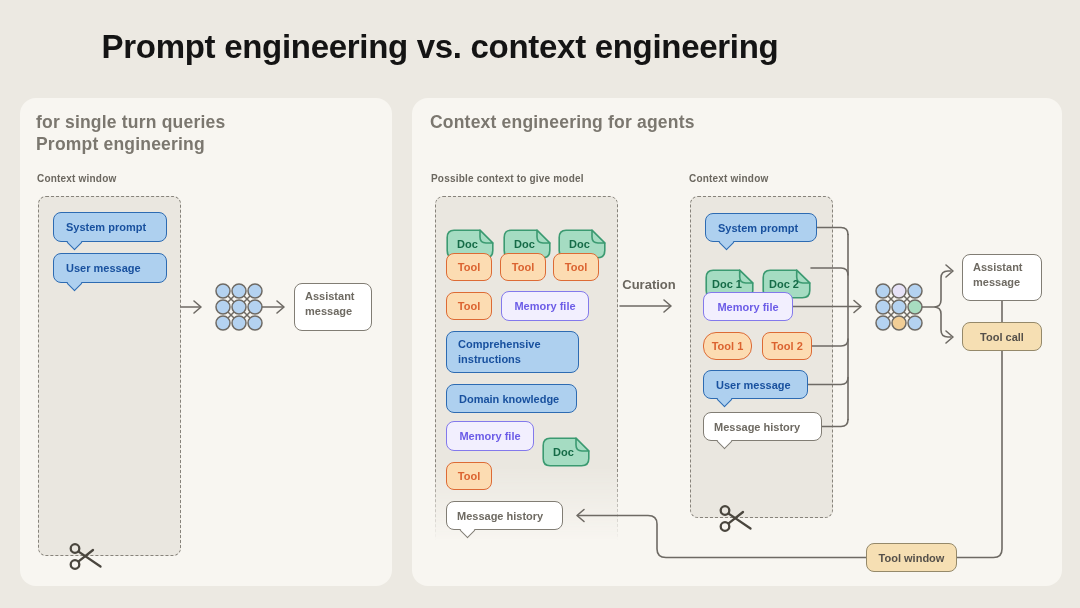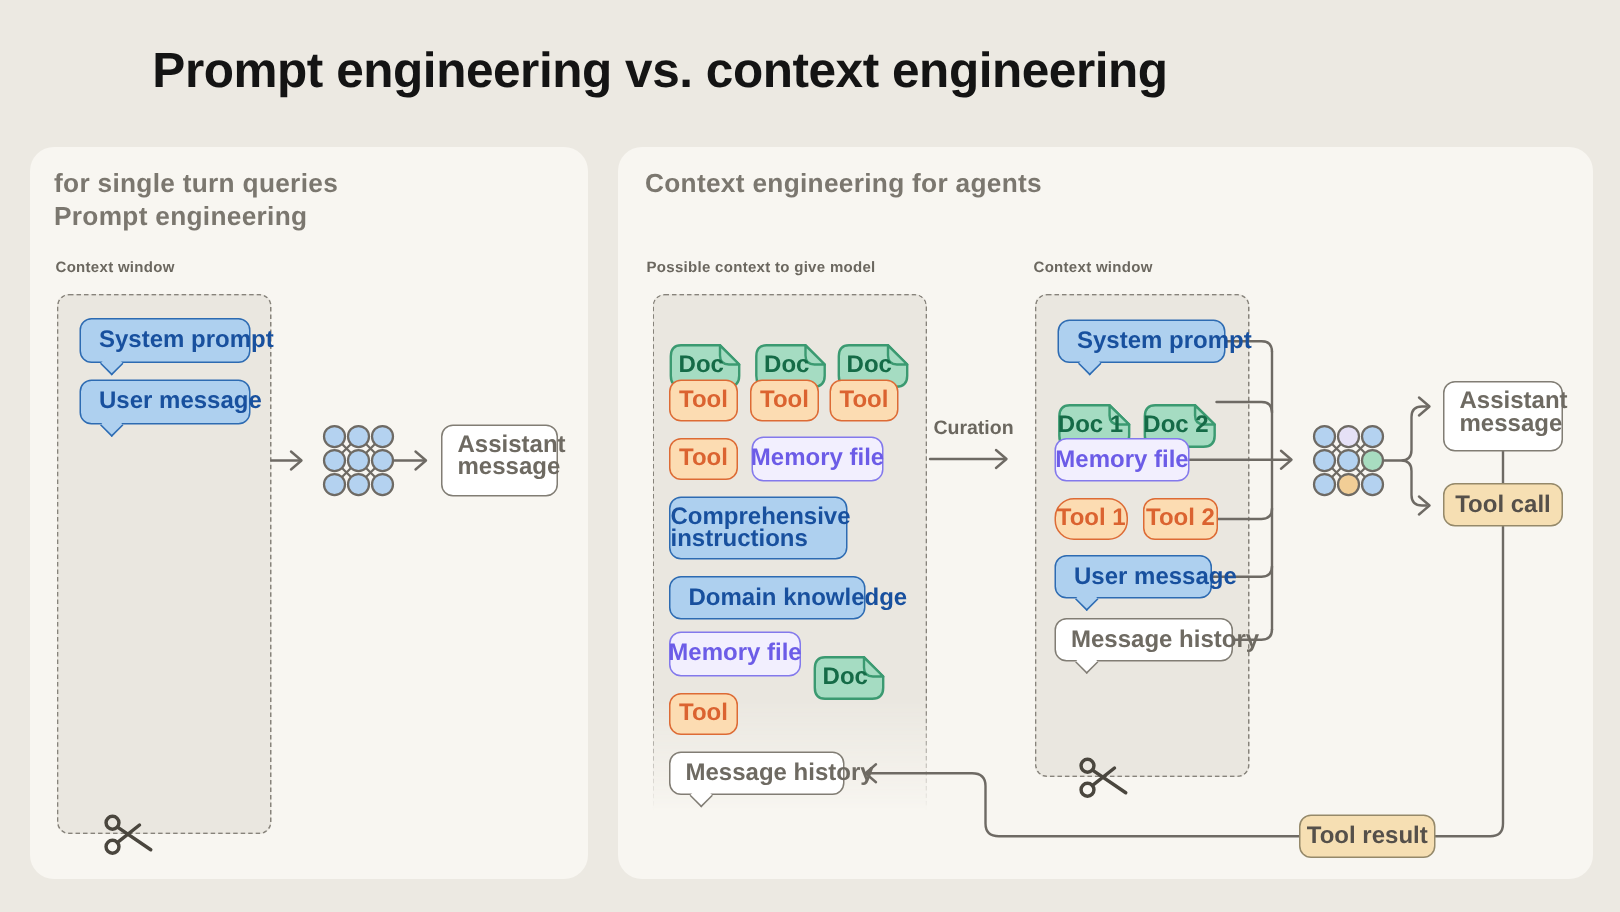--- a/index.html
+++ b/index.html
@@ -33,21 +33,21 @@
     position:absolute; background:#EAE7E0;
     border:1.6px dashed #87837B; border-radius:8px;
   }
   .dashed-fade {
     border-bottom:none; border-radius:8px 8px 0 0;
     -webkit-mask-image:linear-gradient(#000 78%, transparent 99%);
     mask-image:linear-gradient(#000 78%, transparent 99%);
   }
   .box {
     position:absolute; display:flex; align-items:center;
-    font-size:16px; font-weight:700; border-radius:8px;
+    font-size:11px; font-weight:700; border-radius:8px;
     white-space:nowrap; z-index:3;
   }
   .box .lbl { position:relative; z-index:2; }
   .pad { padding-left:12px; }
   .ctr { justify-content:center; }
   .blue   { background:#AED0EF; border:1.6px solid #2D6BB2; color:#18509E; }
   .orange { background:#FCDCB2; border:1.6px solid #DD6B35; color:#DB6330; }
   .purple { background:#F2EFFE; border:1.6px solid #8379EC; color:#6C5CE7; }
   .white  { background:#FFFFFF; border:1.6px solid #817D74; color:#6E6A62; }
   .tan    { background:#F6DFB3; border:1.6px solid #95896A; color:#55504A; }
@@ -166,21 +166,21 @@
     <span class="lbl">Tool</span>
   </div>
 
 <div class="box orange ctr" style="left:446px; top:292px; width:46px; height:28px;">
     <span class="lbl">Tool</span>
   </div>
 <div class="box purple ctr" style="left:501px; top:291px; width:88px; height:30px;">
     <span class="lbl">Memory file</span>
   </div>
 
-<div class="box blue wrap" style="left:446px; top:331px; width:119px; height:42px; ">
+<div class="box blue wrap" style="left:446px; top:331px; width:133px; height:42px; padding-left:11px;">
   <span class="lbl" style="white-space:normal;">Comprehensive instructions</span>
 </div>
 <div class="box blue pad" style="left:446px; top:384px; width:131px; height:29px;">
     <span class="lbl">Domain knowledge</span>
   </div>
 
 <div class="box purple ctr" style="left:446px; top:421px; width:88px; height:30px;">
     <span class="lbl">Memory file</span>
   </div>
 <div class="box doc ctr" style="left:542px; top:421px; width:48px; height:30px;">
@@ -262,21 +262,21 @@
   </g>
 </svg>
 
 <div class="box white wrap" style="left:962px; top:254px; width:80px; height:47px; padding-left:10px;">
   <span class="lbl" style="white-space:normal;">Assistant message</span>
 </div>
 <div class="box tan ctr" style="left:962px; top:322px; width:80px; height:29px;">
     <span class="lbl">Tool call</span>
   </div>
 <div class="box tan ctr" style="left:866px; top:543px; width:91px; height:29px;">
-    <span class="lbl">Tool result</span>
+    <span class="lbl">Tool window</span>
   </div>
 
 <svg id="wires" width="1080" height="608" viewBox="0 0 1080 608">
   <g stroke="#6E6A64" stroke-width="1.6" fill="none" stroke-linecap="round" stroke-linejoin="round">
 
     <path d="M181,307 H200"></path>
       <path d="M194,301 L201,307 L194,313"></path>
     <path d="M262,307 H283"></path>
       <path d="M277,301 L284,307 L277,313"></path>
 

